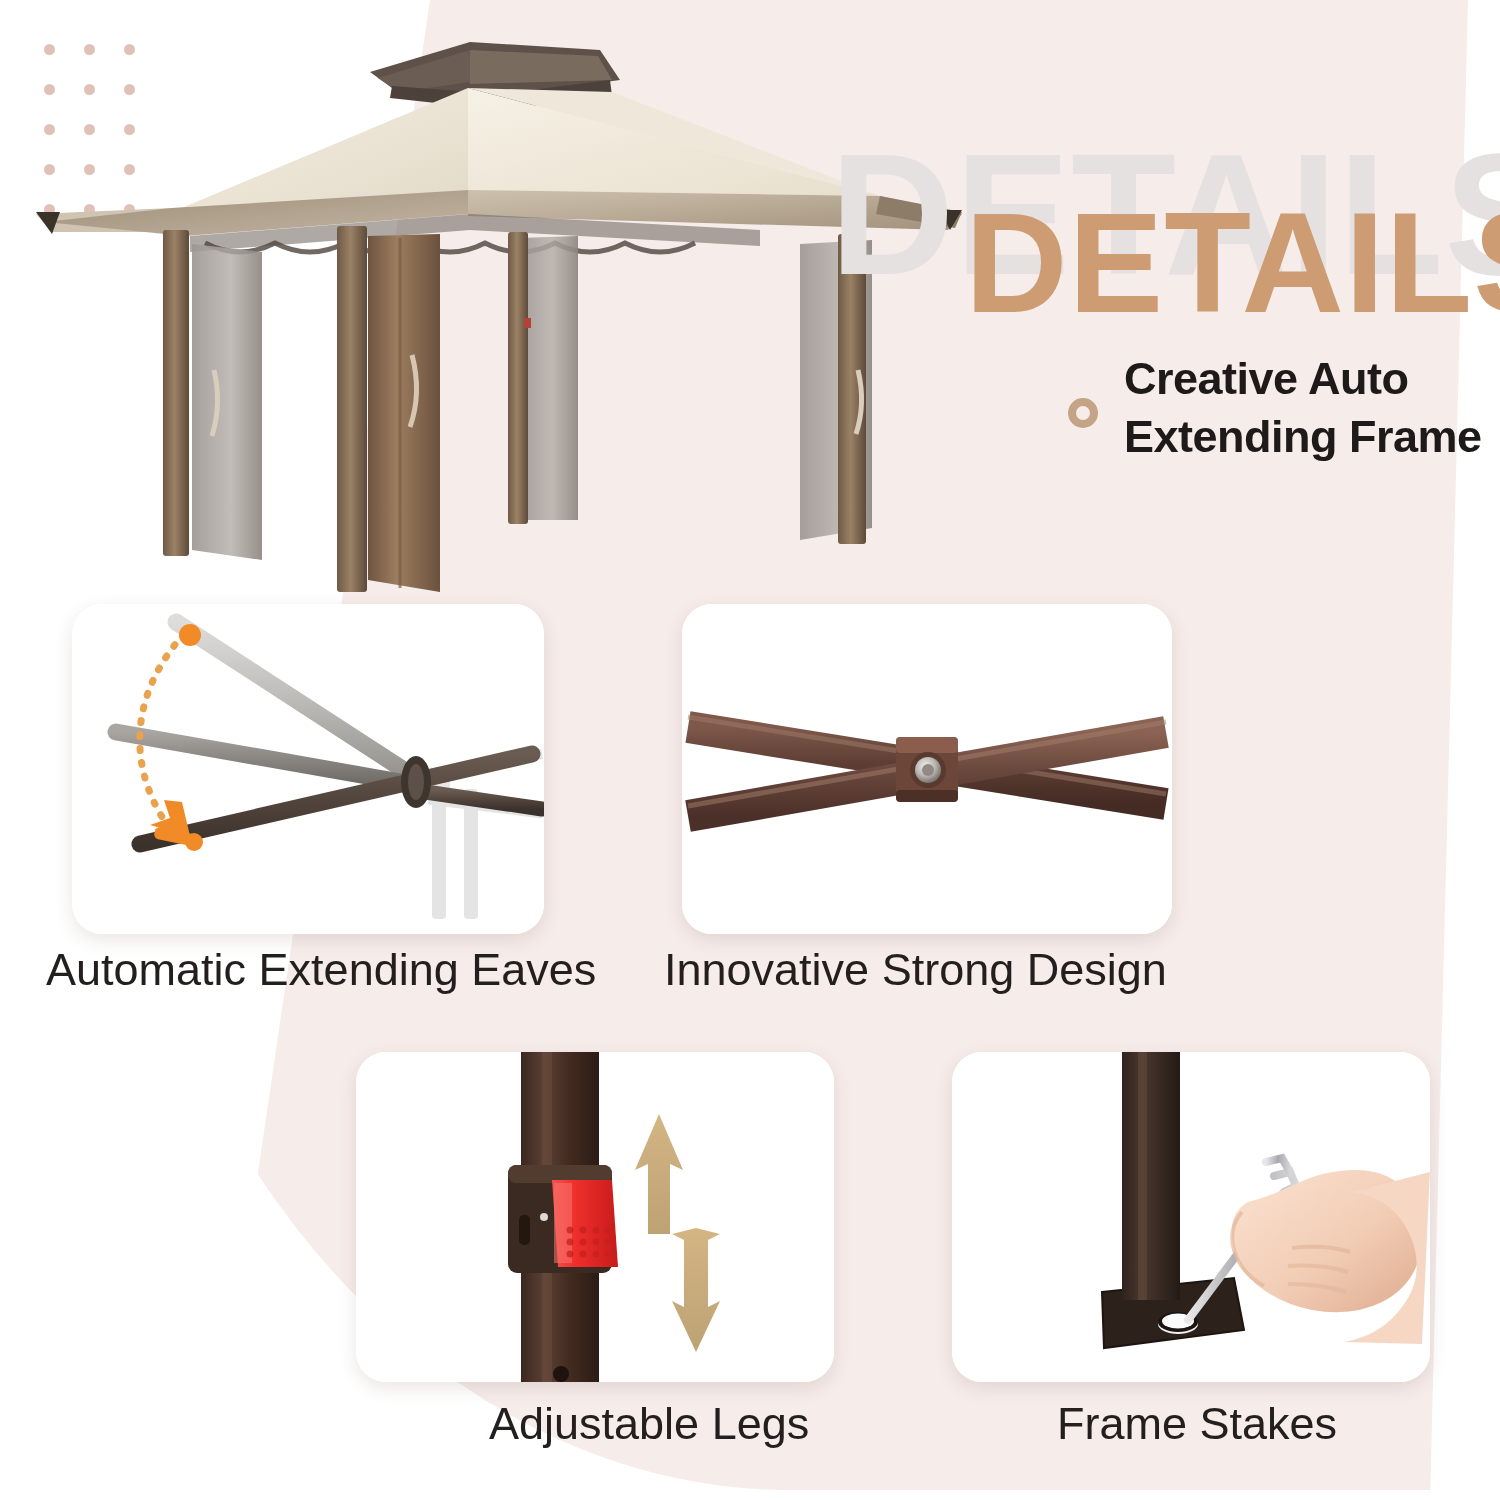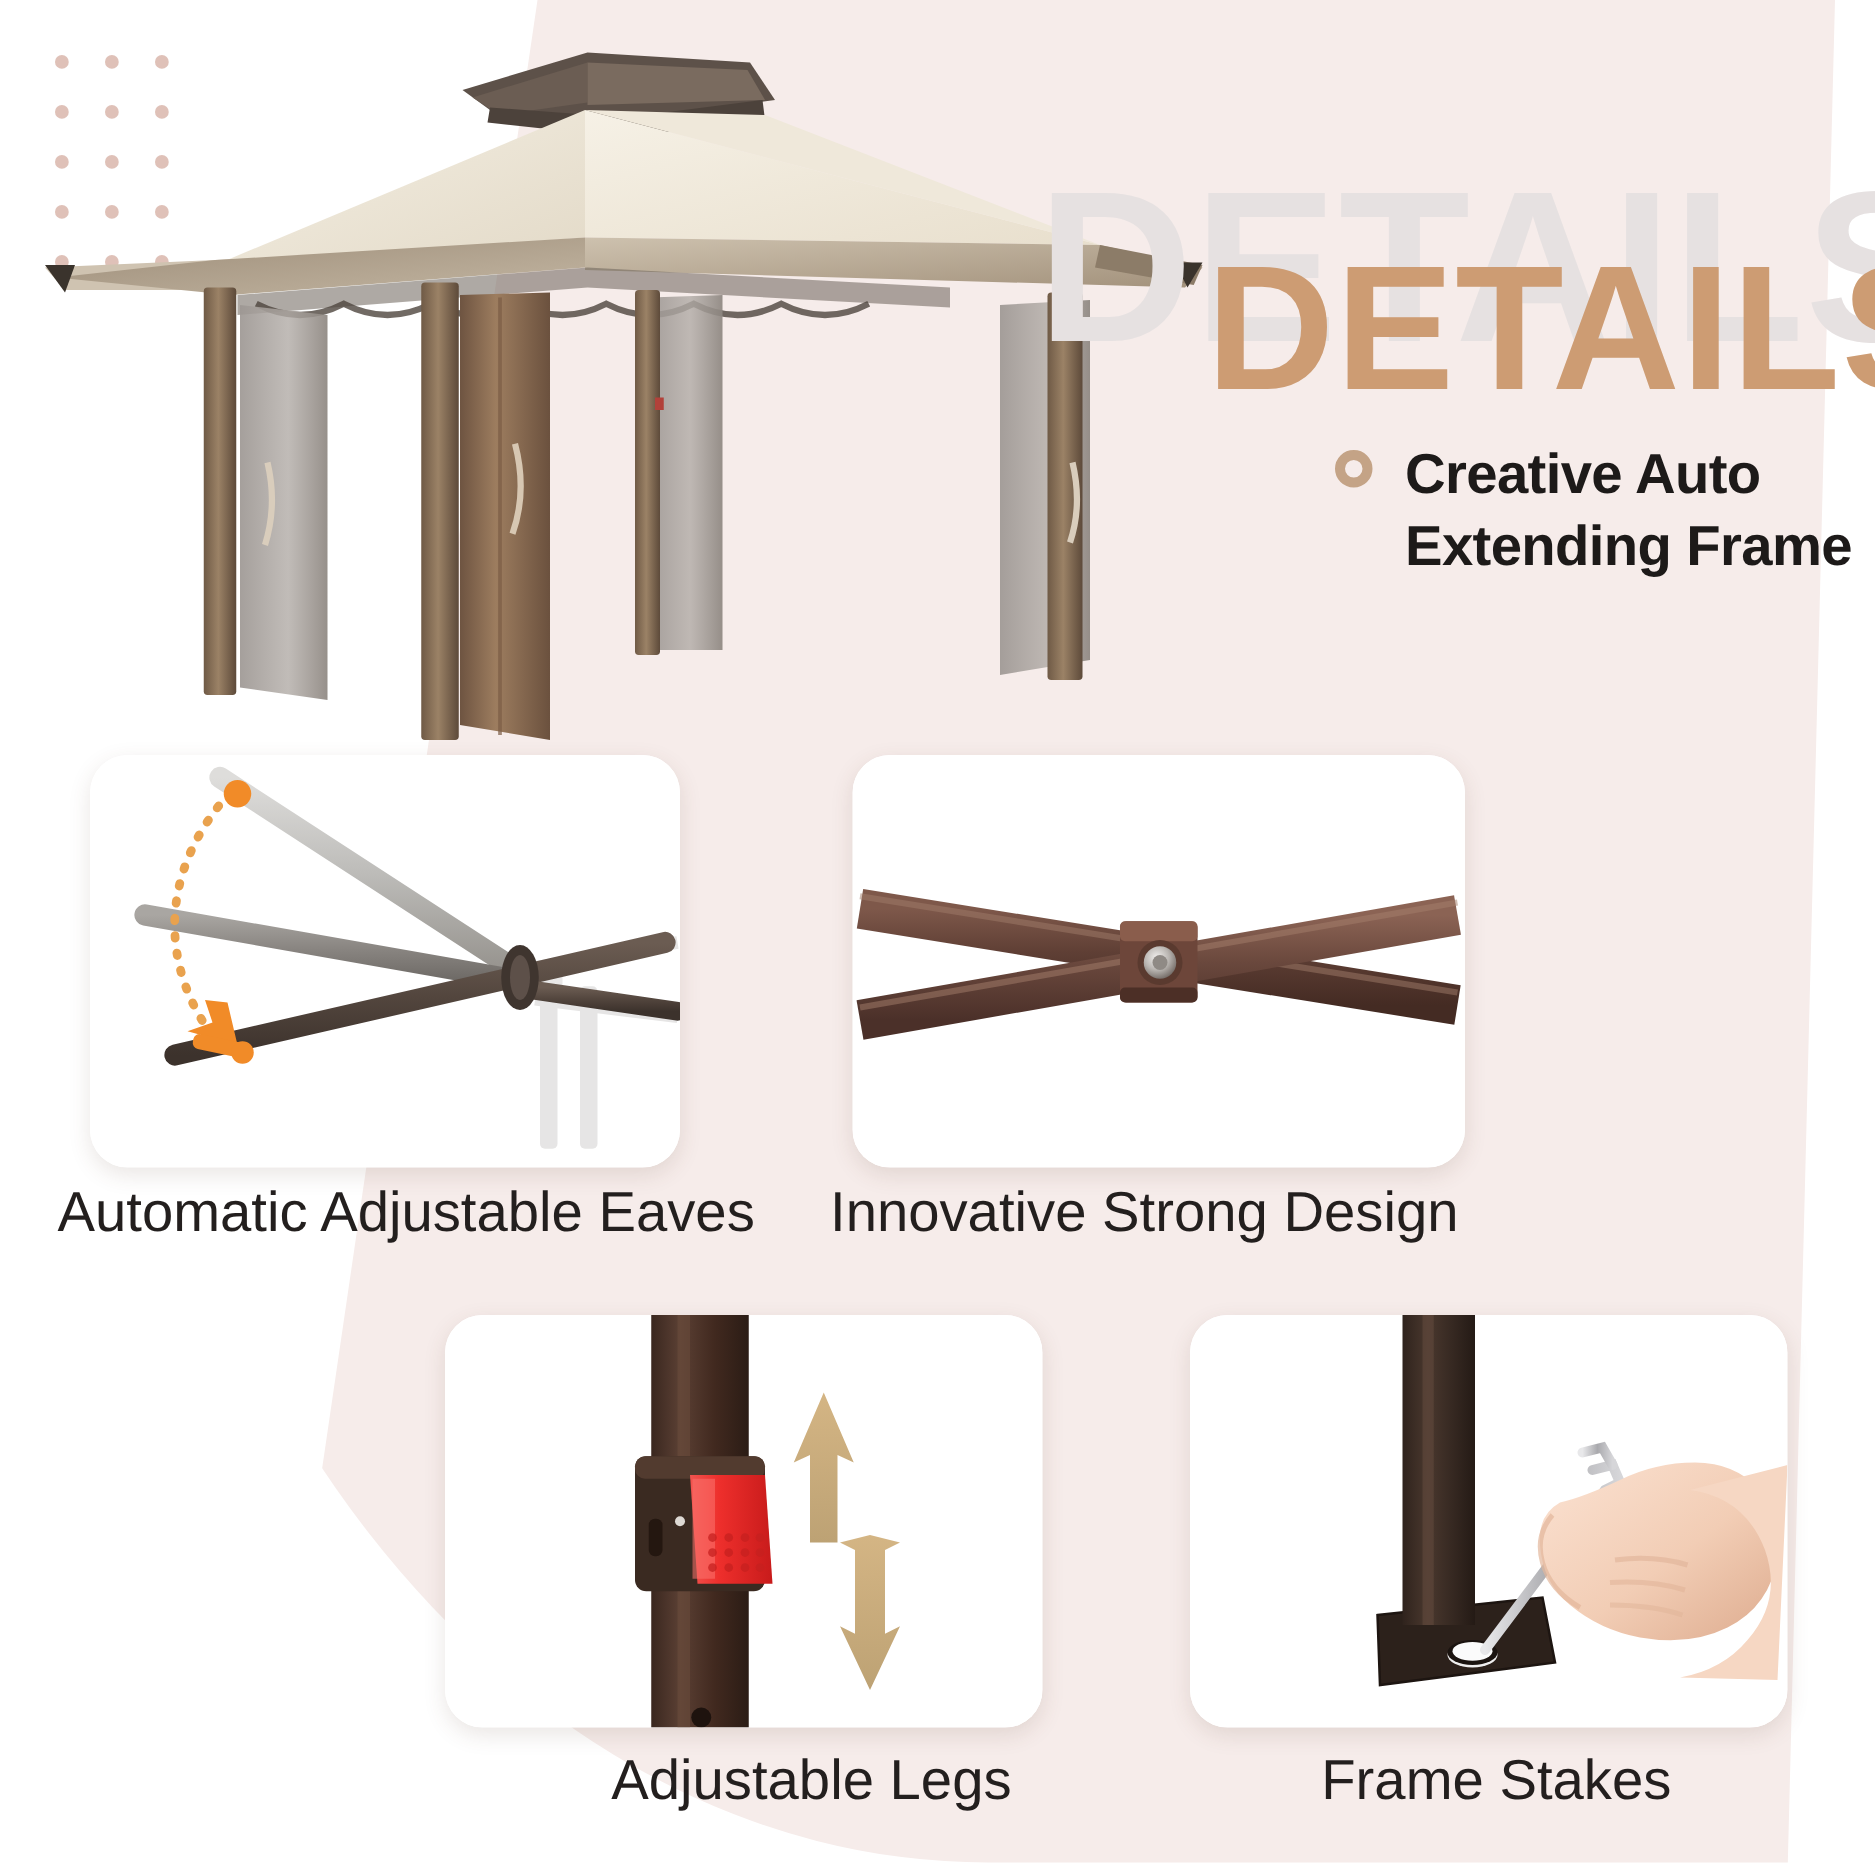--- a/index.html
+++ b/index.html
@@ -50,21 +50,21 @@
     font-family:"Liberation Sans", sans-serif;
   }
   #title-main{
     position:absolute;left:130px;top:52px;
     font-size:142px;font-weight:bold;letter-spacing:1px;
     color:#cd9c73;line-height:1;white-space:nowrap;
     font-family:"Liberation Sans", sans-serif;
   }
 
   
-  #bullet-row{position:absolute;left:1068px;top:350px;width:420px;z-index:6;display:flex;}
+  #bullet-row{position:absolute;left:1068px;top:350px;width:420px;z-index:6;display:flex;align-items:center;}
   #bullet-icon{
     width:30px;height:30px;border-radius:50%;
     border:8px solid #c4a386;background:#f6ecea;
     box-sizing:border-box;flex:0 0 auto;margin-top:10px;
   }
   #bullet-text{
     margin-left:26px;font-size:45px;line-height:1.28;font-weight:bold;
     color:#1d1a19;white-space:pre-line;letter-spacing:-.5px;
     font-family:"Liberation Sans", sans-serif;
   }
@@ -260,21 +260,21 @@
 
       <path d="M112,30 C58,90 56,160 92,216" stroke="#e9a24e" stroke-width="7" fill="none" stroke-linecap="round" stroke-dasharray="2 12"></path>
 
       <circle cx="118" cy="31" r="11" fill="#f18b28"></circle>
 
       <path d="M110,198 L118,232 L78,221 L98,214 L92,196 Z" fill="#f18b28"></path>
       <rect x="82" y="227" width="46" height="12" rx="5" fill="#f18b28" transform="rotate(12 105 233)"></rect>
       <circle cx="122" cy="238" r="9" fill="#f18b28"></circle>
     </svg>
   </div>
-  <div class="card-label" id="label-1">Automatic Adjustable Eaves</div>
+  <div class="card-label" id="label-1">Automatic Extending Eaves</div>
 
   <div class="card" id="card-2">
     <svg viewBox="0 0 490 330">
       <defs>
         <linearGradient id="tubeA" x1="0" y1="0" x2="0" y2="1">
           <stop offset="0%" stop-color="#8b6354"></stop>
             <stop offset="45%" stop-color="#6a483d"></stop>
             <stop offset="100%" stop-color="#4b3029"></stop>
         </linearGradient>
         <linearGradient id="tubeB" x1="0" y1="0" x2="0" y2="1">

